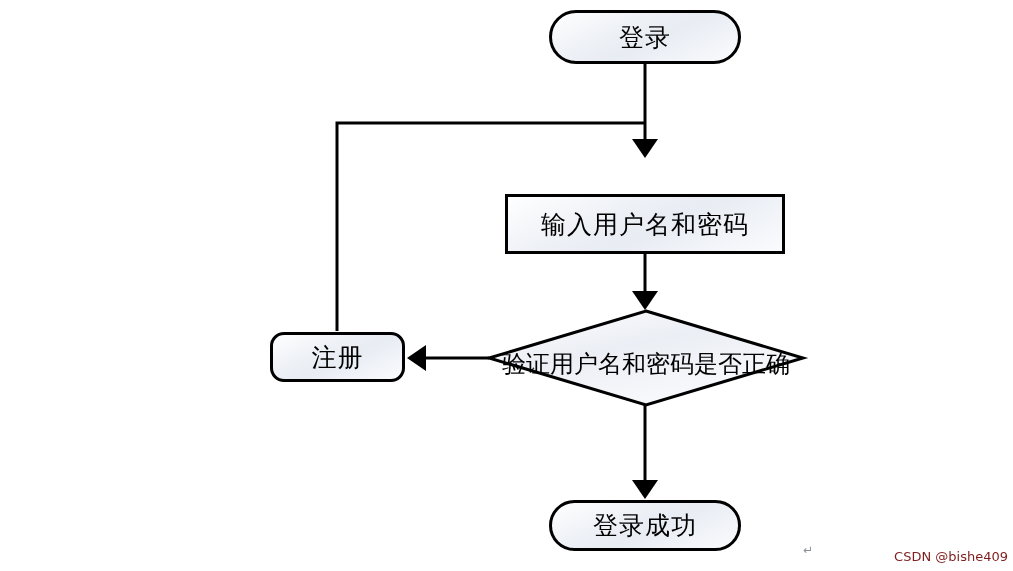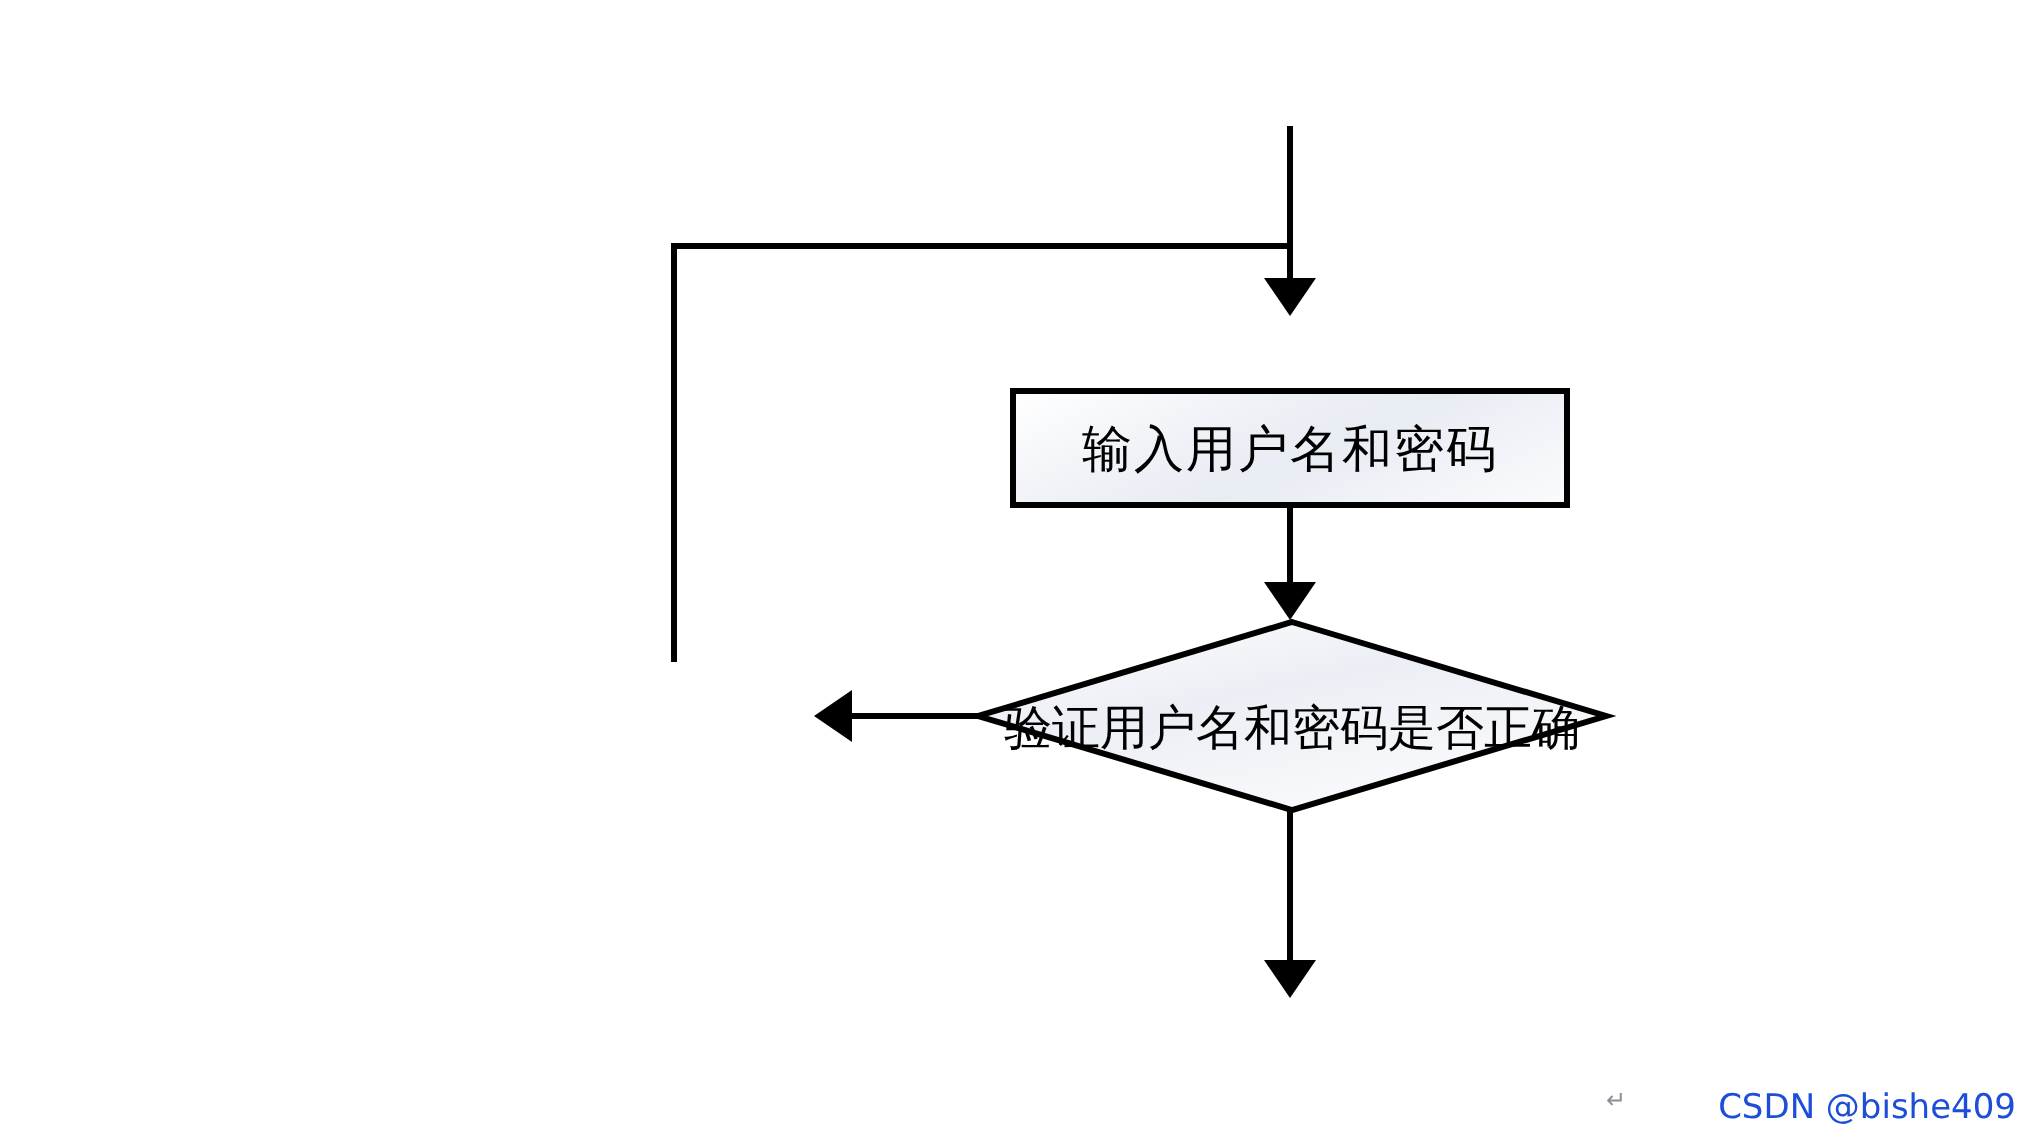--- a/index.html
+++ b/index.html
@@ -45,22 +45,22 @@
     left: 646px; top: 364px;
     transform: translate(-50%, -50%);
     font-size: 24px;
     color: #000000;
     white-space: nowrap;
   }
   .watermark {
     position: absolute;
     right: 5px; bottom: 7px;
     font-family: "DejaVu Sans", "Liberation Sans", sans-serif;
-    font-size: 17px;
-    color: #1d4ed8;
+    font-size: 13px;
+    color: #7f1d1d;
   }
   .paragraph-mark {
     position: absolute;
     left: 803px; top: 543px;
     font-family: "DejaVu Sans", "Liberation Sans", sans-serif;
     font-size: 12px;
     color: #8a9098;
   }
 </style>
 </head>
@@ -87,26 +87,35 @@
 
     <path class="edge" d="M489 358 L425 358"></path>
     <polygon class="arrowhead" points="407,358 426,345 426,371"></polygon>
 
     <path class="edge" d="M645 404 L645 482"></path>
     <polygon class="arrowhead" points="645,499 632,480 658,480"></polygon>
 
     <polygon points="646,311 803,358 646,405 489,358" fill="url(#diamondGrad)" stroke="#000000" stroke-width="3" stroke-linejoin="miter"></polygon>
   </svg>
 
+  <div class="node node-login">
+    <span>登录</span>
+  </div>
 
   <div class="node node-input">
     <span>输入用户名和密码</span>
   </div>
 
   <div class="decision-label">验证用户名和密码是否正确</div>
 
+  <div class="node node-register">
+    <span>注册</span>
+  </div>
 
+  <div class="node node-success">
+    <span>登录成功</span>
+  </div>
 
   <div class="paragraph-mark">↵</div>
 
   <div class="watermark">CSDN @bishe409</div>
 
 </div>
 
 </body></html>

